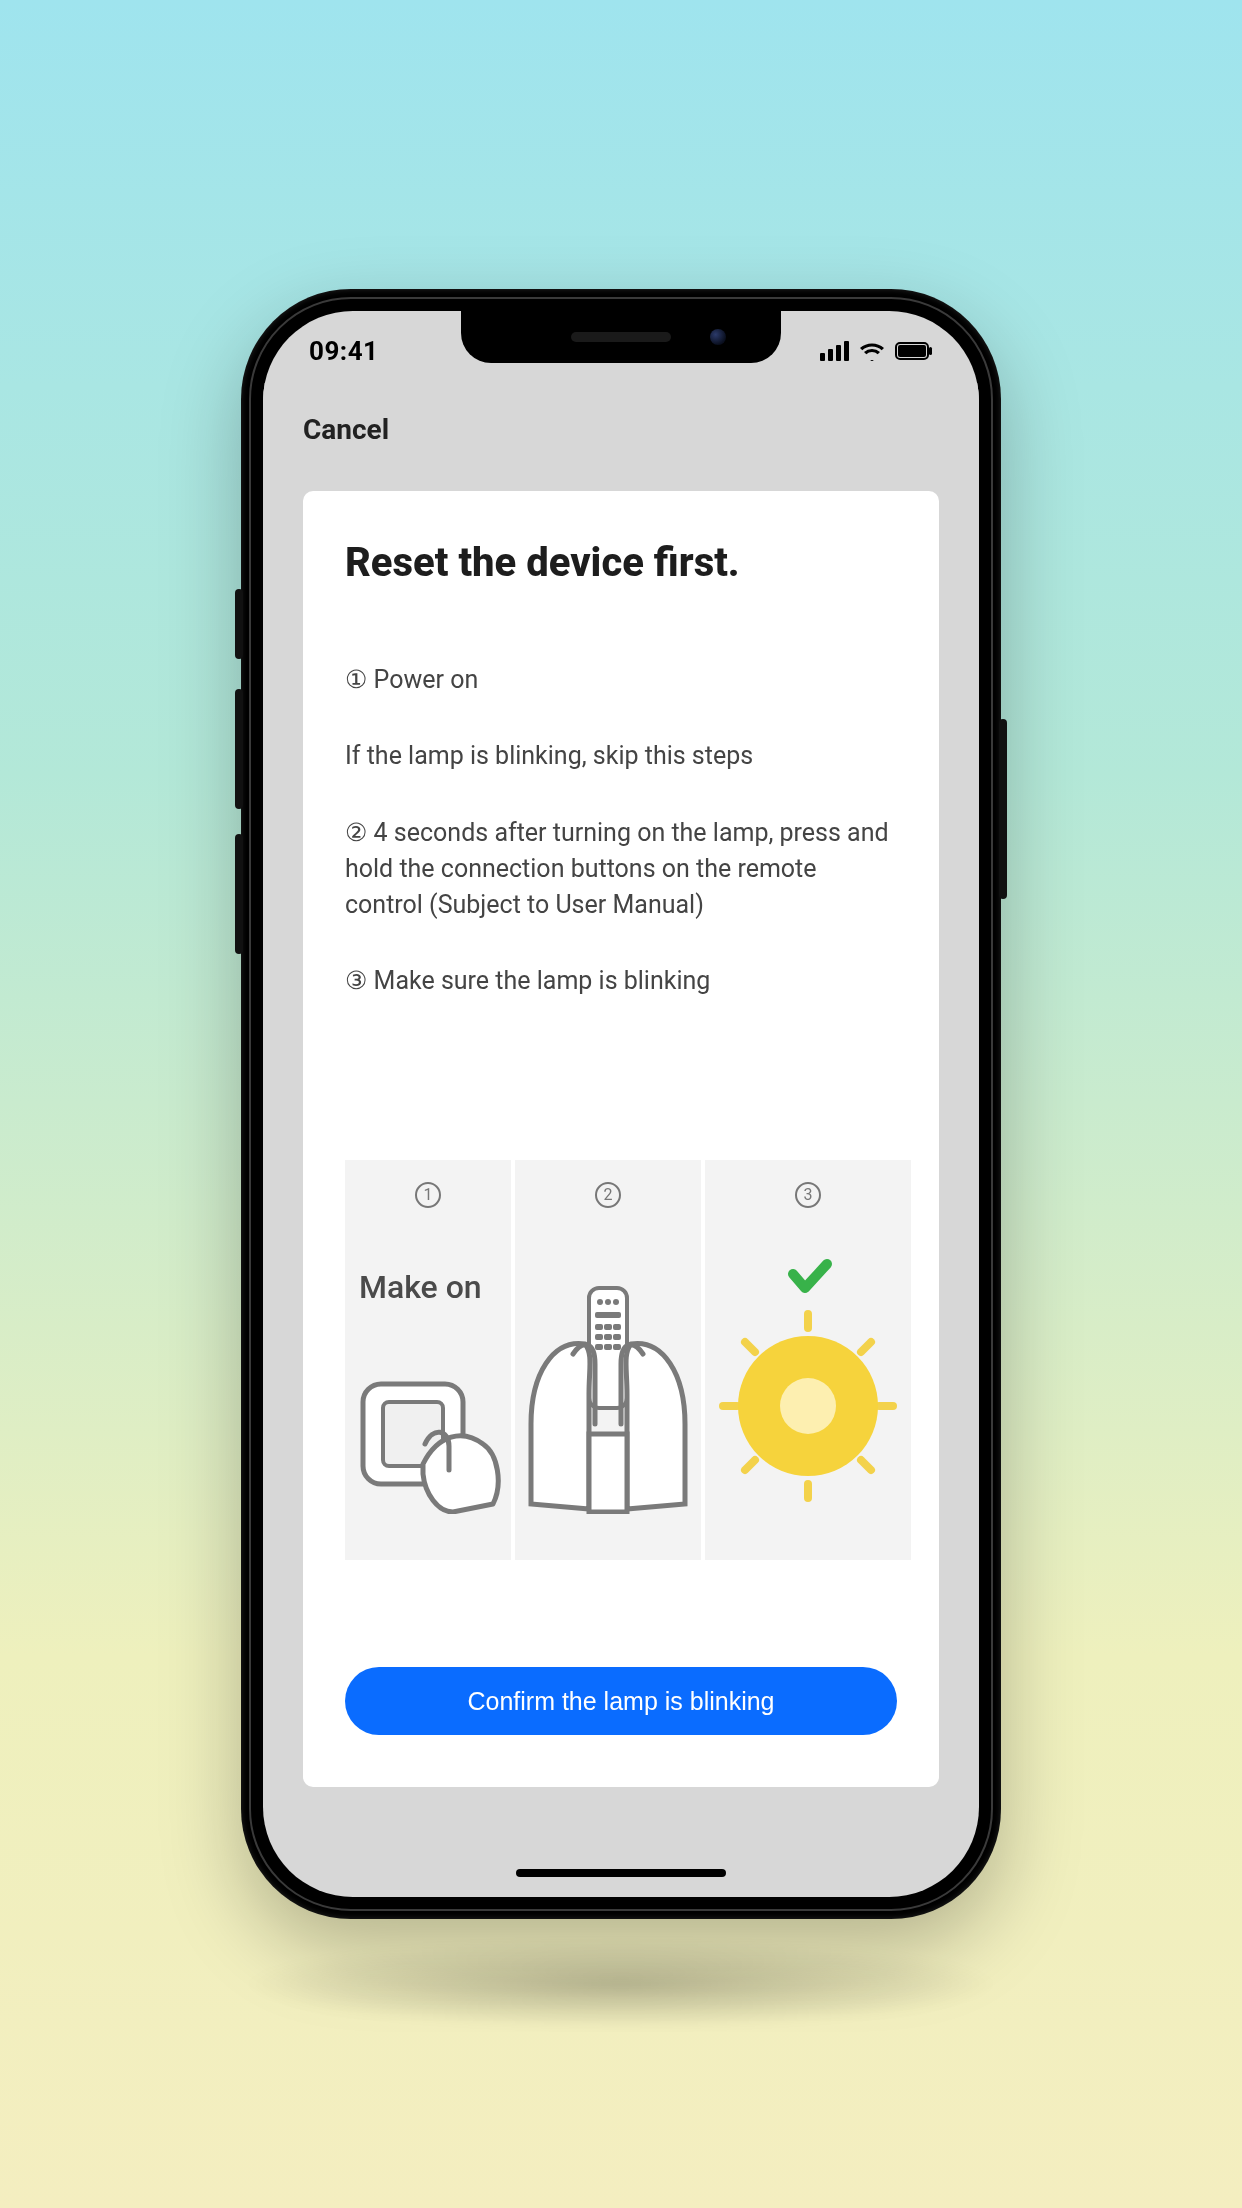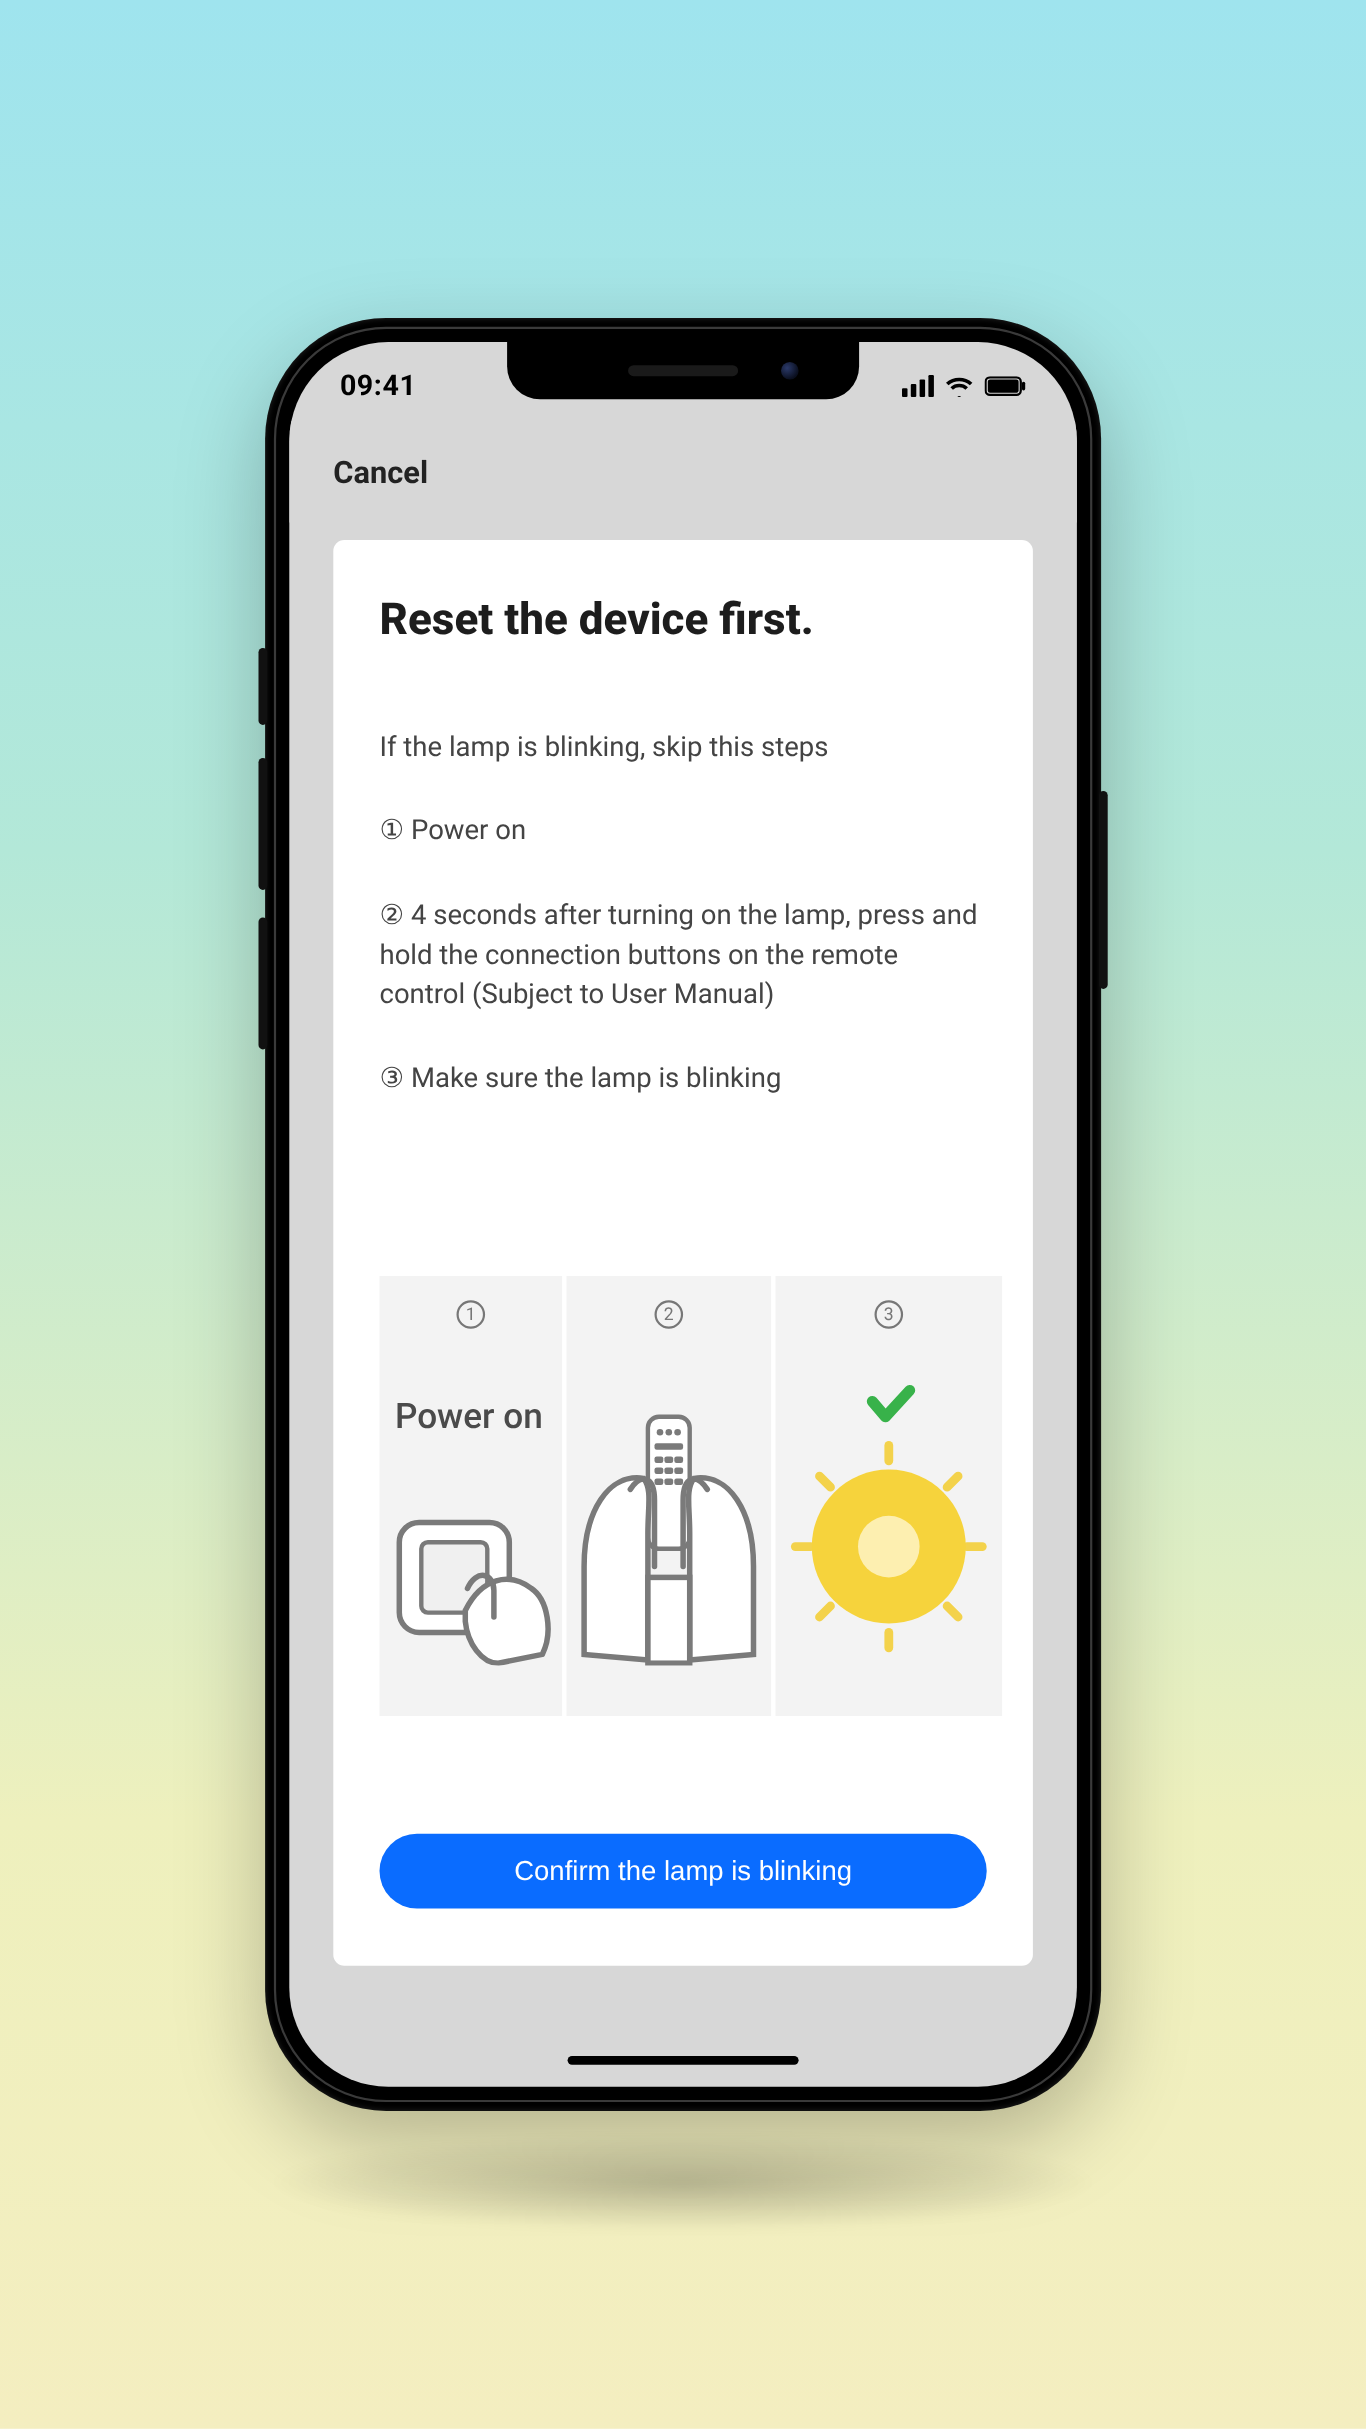--- a/index.html
+++ b/index.html
@@ -202,29 +202,29 @@
           </span>
         </div>
       </div>
 
       <div class="topnav">
         <span class="cancel-link">Cancel</span>
       </div>
 
       <div class="card">
         <h1>Reset the device first.</h1>
+        <p>①  Power on</p>
         <p>If the lamp is blinking, skip this steps</p>
-        <p>①  Power on</p>
         <p>②  4 seconds after turning on the lamp, press and hold the connection buttons on the remote control (Subject to User Manual)</p>
         <p>③  Make sure the lamp is blinking</p>
 
         <div class="steps-row">
           <div class="step-tile tile1">
             <div class="step-num">1</div>
-            <div class="tile1-label">Power on</div>
+            <div class="tile1-label">Make on</div>
             <div class="tile-illus">
               <svg width="150" height="140" viewBox="0 0 150 140">
                 <rect x="10" y="10" width="100" height="100" rx="18" fill="#fff" stroke="#7a7a7a" stroke-width="5"></rect>
                 <rect x="30" y="28" width="60" height="64" rx="6" fill="#f0f0f0" stroke="#7a7a7a" stroke-width="4"></rect>
                 <path d="M70 90 C 85 60 110 55 130 70 C 145 80 150 110 140 130 L100 138 C 85 138 72 120 70 100 Z" fill="#fff" stroke="#7a7a7a" stroke-width="5" stroke-linejoin="round"></path>
                 <path d="M72 70 C 80 52 96 56 96 72 L96 96" fill="none" stroke="#7a7a7a" stroke-width="5" stroke-linecap="round"></path>
               </svg>
             </div>
           </div>
           <div class="step-tile tile2">

